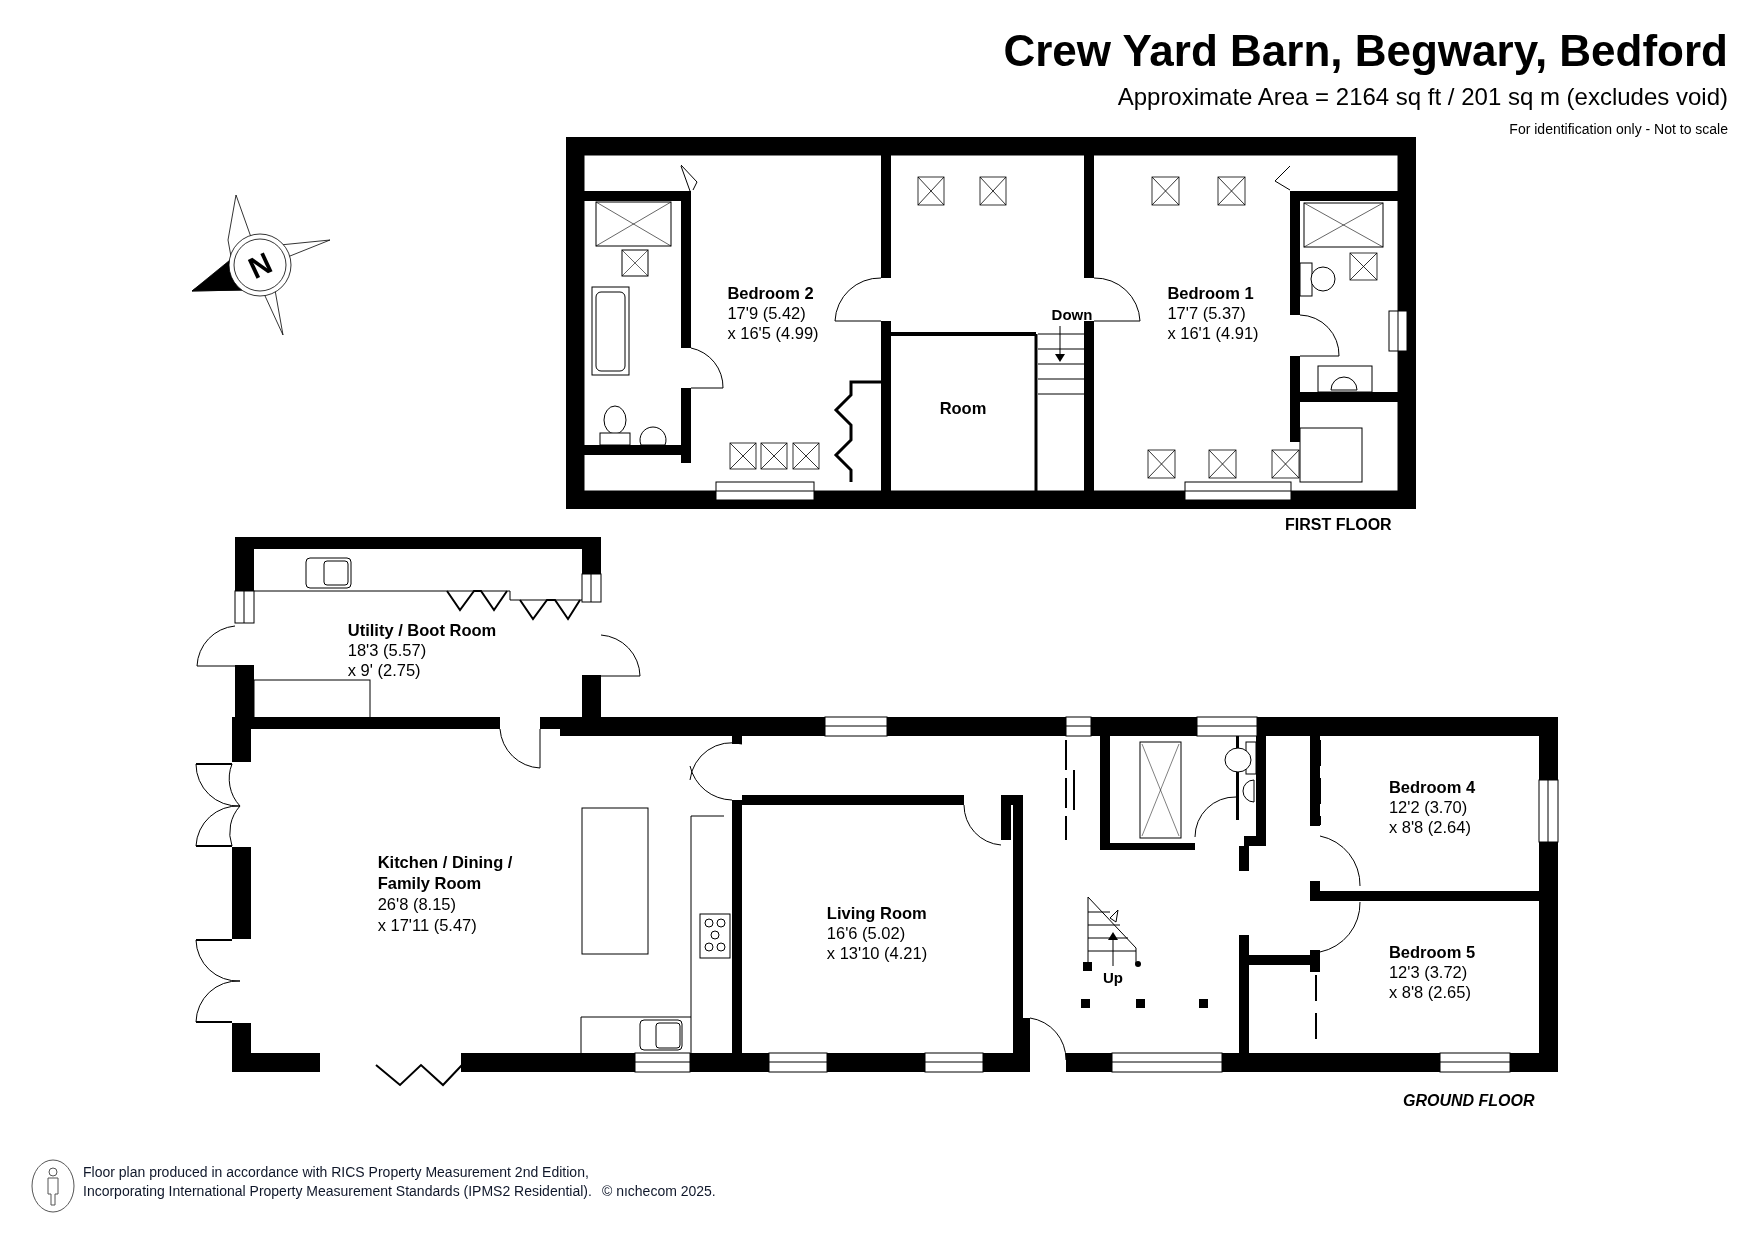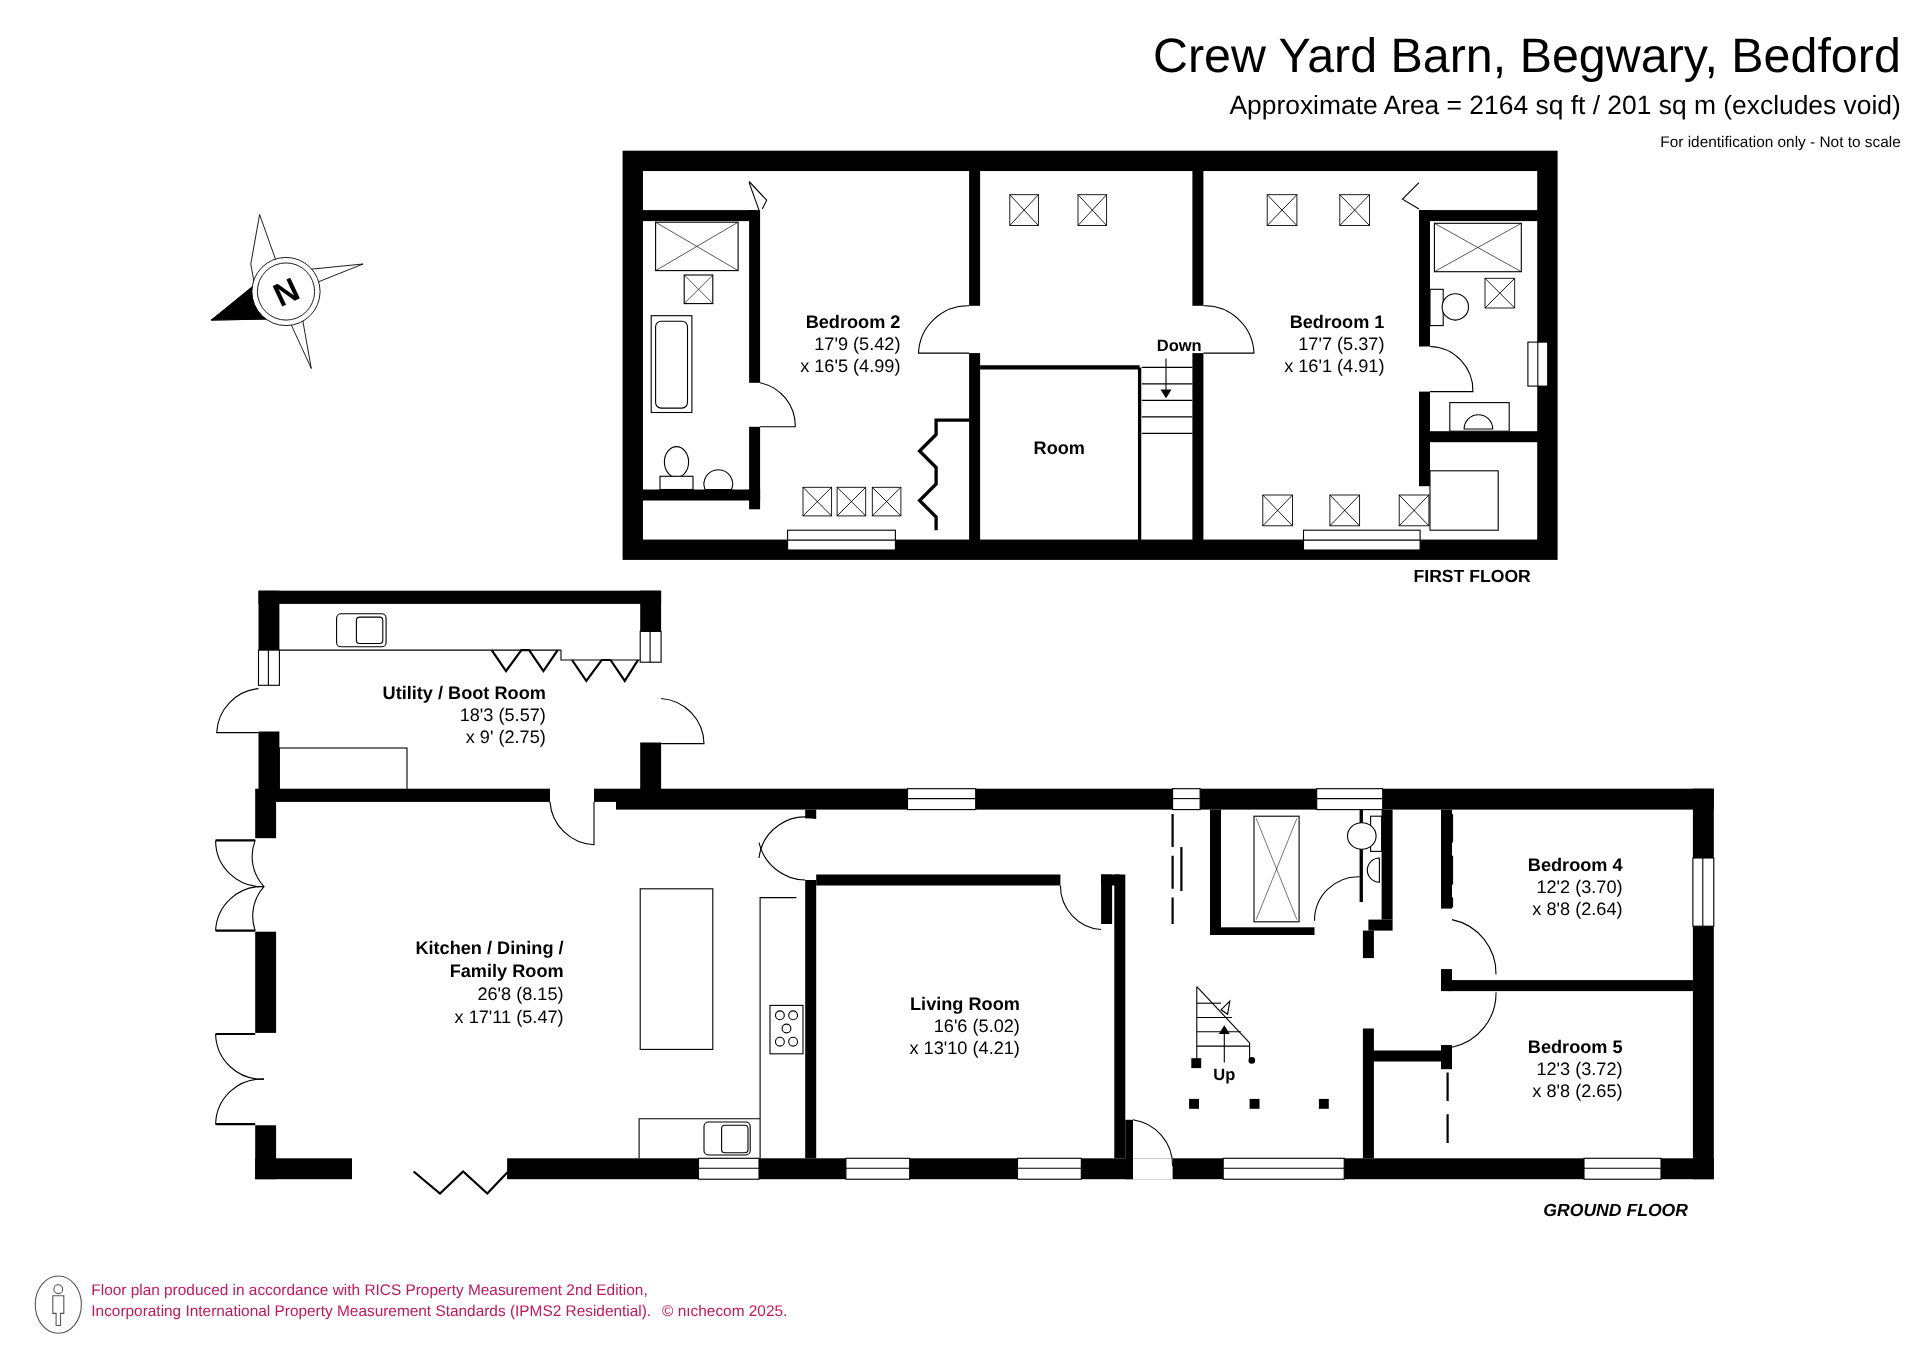--- a/index.html
+++ b/index.html
@@ -1,27 +1,27 @@
 <!DOCTYPE html>
 <html><head>
 <meta charset="utf-8">
 <style>
   html,body{margin:0;padding:0;background:#fff;}
   body{width:1755px;height:1241px;position:relative;overflow:hidden;font-family:"Liberation Sans",sans-serif;color:#000;}
   .abs{position:absolute;}
-  .title{right:27px;top:26px;font-size:44px;font-weight:normal;white-space:nowrap;}
+  .title{right:27px;top:26px;font-size:44px;font-weight:bold;white-space:nowrap;}
   .subtitle{right:27px;top:83px;font-size:24px;white-space:nowrap;}
   .note{right:27px;top:121px;font-size:14px;white-space:nowrap;}
   svg.plan{position:absolute;left:0;top:0;}
-  .lbl{position:absolute;transform:translateX(-50%);text-align:right;font-size:16.5px;line-height:20px;white-space:nowrap;}
+  .lbl{position:absolute;transform:translateX(-50%);text-align:left;font-size:16.5px;line-height:20px;white-space:nowrap;}
   .lbl .n{font-weight:bold;display:block;}
   .lbl span{display:block;}
   .floor-lbl{position:absolute;font-size:16px;font-weight:bold;white-space:nowrap;}
   .tag{position:absolute;font-size:15px;font-weight:bold;transform:translateX(-50%);white-space:nowrap;}
-  .footer{left:83px;top:1163px;font-size:14px;line-height:19px;color:#be185d;}
+  .footer{left:83px;top:1163px;font-size:14px;line-height:19px;color:#0f172a;}
   .footer span{display:block;white-space:nowrap;}
   .copy{margin-left:10px;}
 </style>
 </head>
 <body>
 
 <div class="abs title">Crew Yard Barn, Begwary, Bedford</div>
 <div class="abs subtitle">Approximate Area = 2164 sq ft / 201 sq m (excludes void)</div>
 <div class="abs note">For identification only - Not to scale</div>
 

